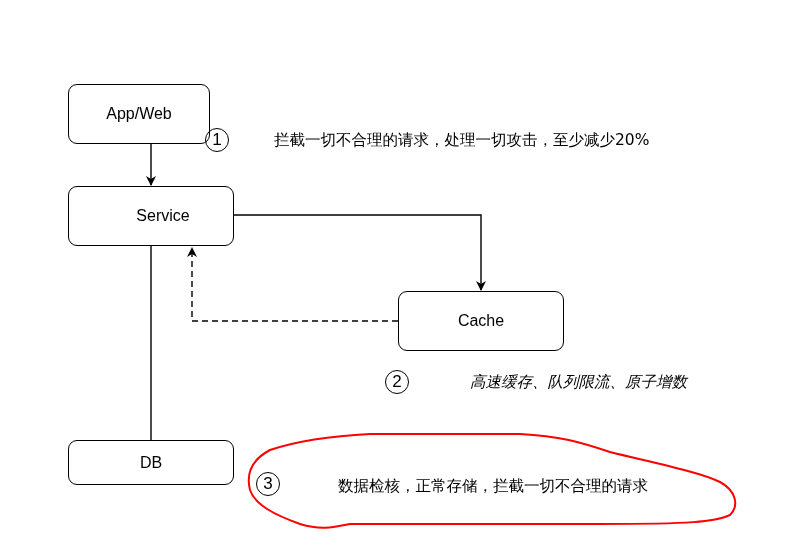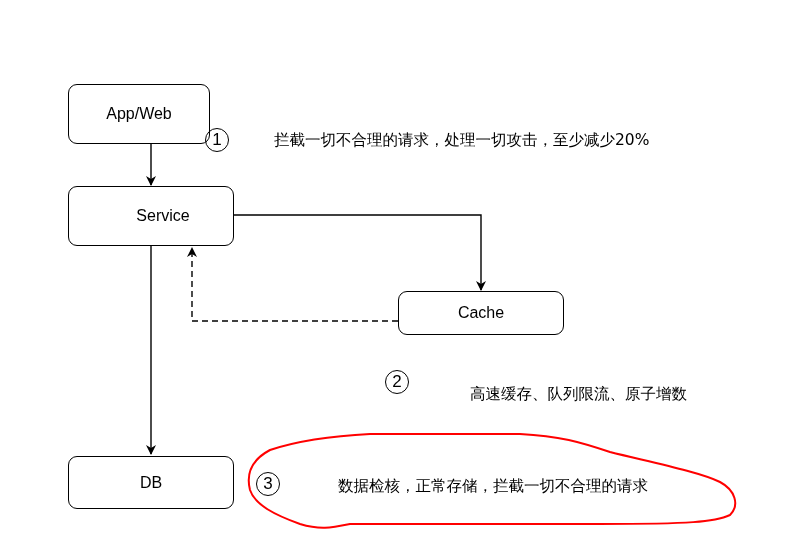--- a/index.html
+++ b/index.html
@@ -35,33 +35,33 @@
 
   <path d="M270,450 C300,440 330,436 370,434 L520,434 C560,436 580,442 610,452 C650,462 700,472 720,482 C735,490 740,505 730,515 C715,522 690,524 600,524 L350,524 C330,528 320,530 300,524 C275,515 255,505 250,490 C245,470 255,458 270,450 Z" fill="none" stroke="#ff0000" stroke-width="2"></path>
 </svg>
 
 <div class="node" style="left:68px;top:36px;width:142px;height:60px;margin-top:48px;">
   <span>App/Web</span>
 </div>
 <div class="node" style="left:68px;top:186px;width:166px;height:60px;padding-left:24px;">
   <span>Service</span>
 </div>
-<div class="node" style="left:398px;top:291px;width:166px;height:44px;">
+<div class="node" style="left:398px;top:291px;width:166px;height:60px;">
   <span>Cache</span>
 </div>
-<div class="node" style="left:68px;top:456px;width:166px;height:53px;">
+<div class="node" style="left:68px;top:440px;width:166px;height:45px;">
   <span>DB</span>
 </div>
 
 <div class="circ" style="left:205px;top:128px;">
   <span>1</span>
 </div>
 <div class="note" style="left:250px;top:130px;">拦截一切不合理的请求，处理一切攻击，至少减少20%</div>
 
 <div class="circ" style="left:385px;top:370px;">
   <span>2</span>
 </div>
-<div class="note" style="left:446px;top:384px;">高速缓存、队列限流、原子增数</div>
+<div class="note" style="left:446px;top:372px;font-style:italic;">高速缓存、队列限流、原子增数</div>
 
 <div class="circ" style="left:256px;top:472px;">
   <span>3</span>
 </div>
 <div class="note" style="left:314px;top:476px;">数据检核，正常存储，拦截一切不合理的请求</div>
 
 </body></html>

